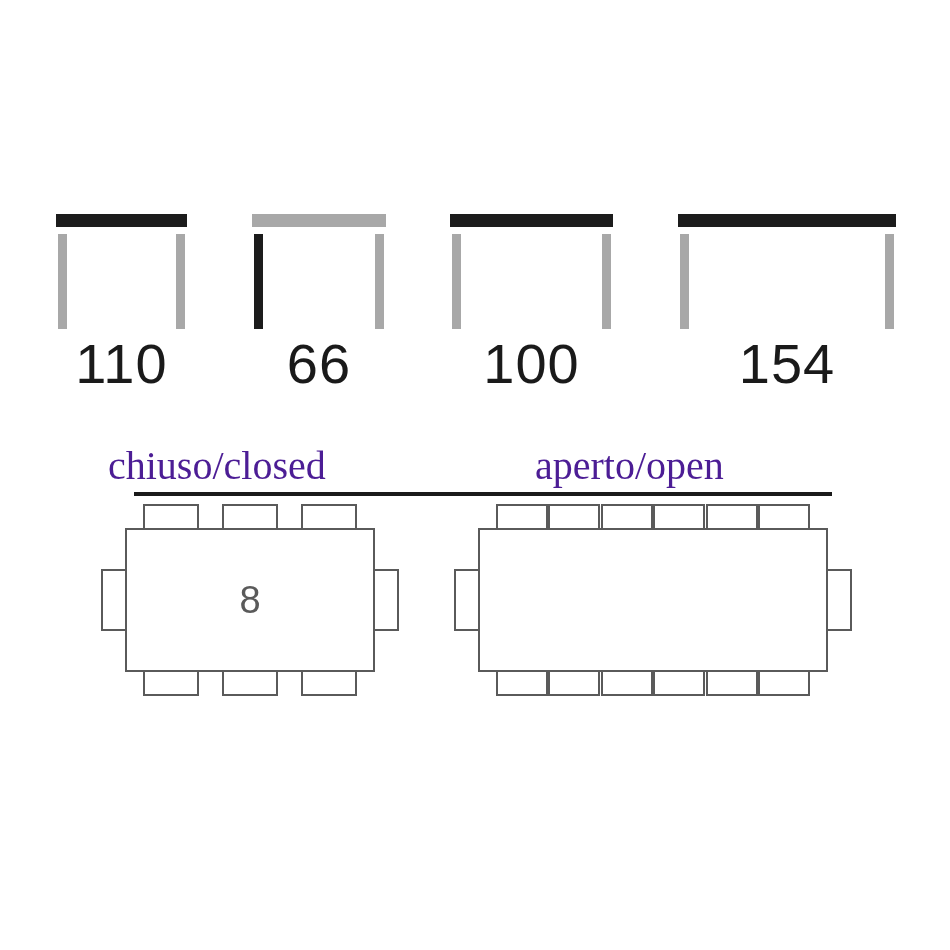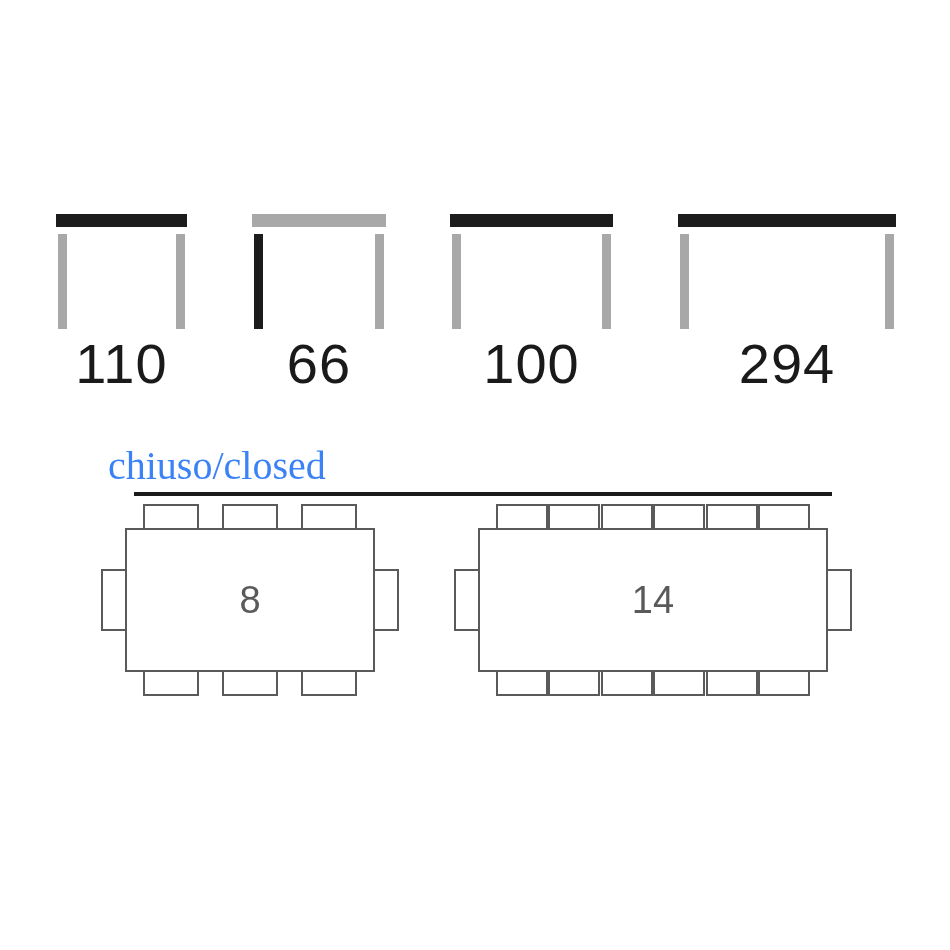--- a/index.html
+++ b/index.html
@@ -53,21 +53,21 @@
     line-height: 1;
     white-space: nowrap;
   }
 
   
   .plan-heading {
     position: absolute;
     font-family: "Liberation Serif", serif;
     font-size: 40px;
     font-weight: 400;
-    color: #3b82f6;
+    color: #4c1d95;
     line-height: 1;
     white-space: nowrap;
   }
   .heading-rule {
     position: absolute;
     background: #1a1a1a;
     height: 4px;
   }
 
   
@@ -122,24 +122,25 @@
     <div class="elev-top dark" style="width: 163px;"></div>
     <div class="elev-leg leg-left light" style="left: 2px;"></div>
     <div class="elev-leg leg-right light" style="left: 152px;"></div>
     <div class="elev-label">100</div>
   </div>
 
   <div class="elevation" id="elev-3" style="left: 678px; top: 214px; width: 218px;">
     <div class="elev-top dark" style="width: 218px;"></div>
     <div class="elev-leg leg-left light" style="left: 2px;"></div>
     <div class="elev-leg leg-right light" style="left: 207px;"></div>
-    <div class="elev-label">294</div>
+    <div class="elev-label">154</div>
   </div>
 
   <div class="plan-heading" id="heading-0" style="left: 108px; top: 446px;">chiuso/closed</div>
+  <div class="plan-heading" id="heading-1" style="left: 535px; top: 446px;">aperto/open</div>
   <div class="heading-rule" id="heading-rule" style="left: 134px; top: 492px; width: 698px;"></div>
 
   <div class="plan" id="plan-0" style="left: 0px; top: 0px; width: 950px; height: 950px;">
       <div class="table-body" style="left: 125px; top: 528px; width: 250px; height: 144px;"></div>
       <div class="seat" style="left: 143px; top: 504px; width: 56px; height: 26px;"></div>
       <div class="seat" style="left: 143px; top: 670px; width: 56px; height: 26px;"></div>
       <div class="seat" style="left: 222px; top: 504px; width: 56px; height: 26px;"></div>
       <div class="seat" style="left: 222px; top: 670px; width: 56px; height: 26px;"></div>
       <div class="seat" style="left: 301px; top: 504px; width: 56px; height: 26px;"></div>
       <div class="seat" style="left: 301px; top: 670px; width: 56px; height: 26px;"></div>
@@ -156,16 +157,15 @@
       <div class="seat" style="left: 600.8px; top: 504px; width: 52px; height: 26px;"></div>
       <div class="seat" style="left: 600.8px; top: 670px; width: 52px; height: 26px;"></div>
       <div class="seat" style="left: 653.2px; top: 504px; width: 52px; height: 26px;"></div>
       <div class="seat" style="left: 653.2px; top: 670px; width: 52px; height: 26px;"></div>
       <div class="seat" style="left: 705.6px; top: 504px; width: 52px; height: 26px;"></div>
       <div class="seat" style="left: 705.6px; top: 670px; width: 52px; height: 26px;"></div>
       <div class="seat" style="left: 758px; top: 504px; width: 52px; height: 26px;"></div>
       <div class="seat" style="left: 758px; top: 670px; width: 52px; height: 26px;"></div>
       <div class="seat" style="left: 454px; top: 569px; width: 26px; height: 62px;"></div>
       <div class="seat" style="left: 826px; top: 569px; width: 26px; height: 62px;"></div>
-      <div class="seat-count" style="left: 478px; top: 581px; width: 350px; text-align: center;">14</div>
     </div>
 
 </div>
 
 </body></html>

